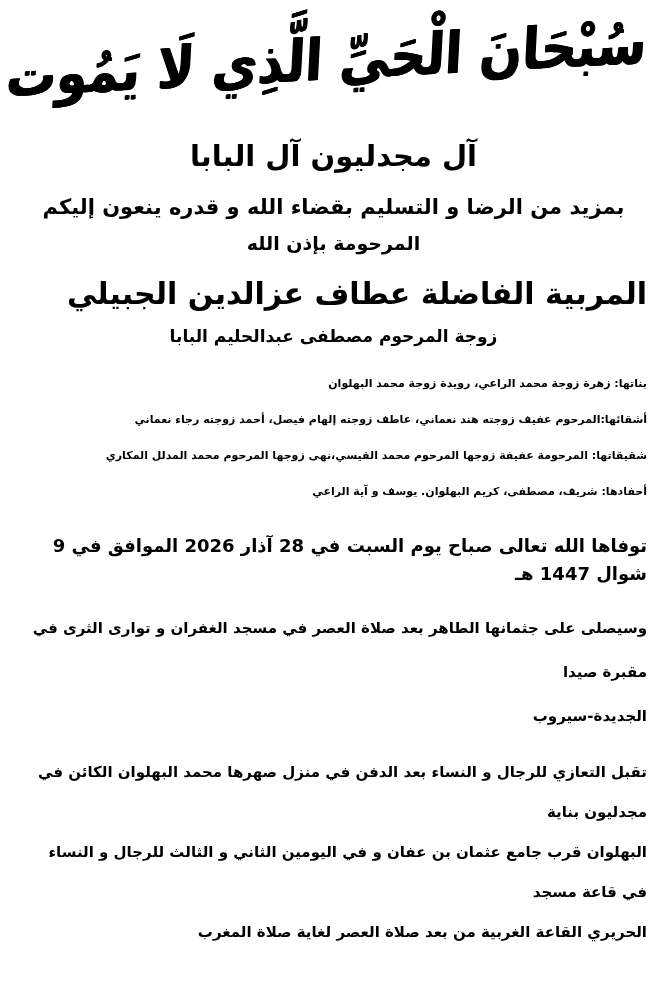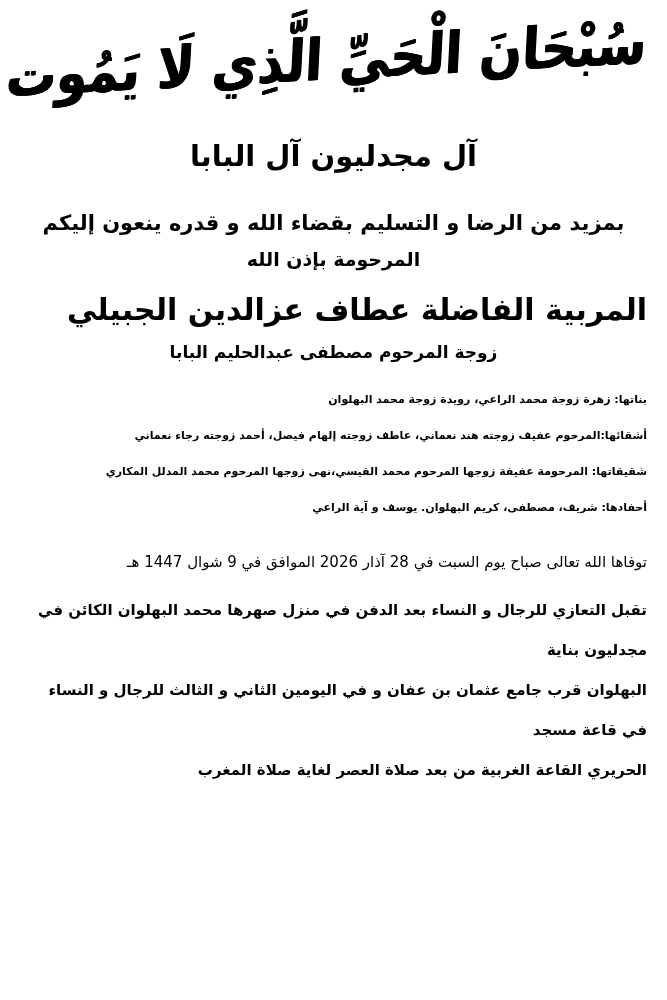--- a/index.html
+++ b/index.html
@@ -42,21 +42,21 @@
   .center { text-align: center; }
   .right  { text-align: right; }
 
   .family-title {
     margin-top: 14px;
     font-size: 29px;
     font-weight: bold;
     line-height: 40px;
   }
   .intro-line {
-    margin-top: 30px;
+    margin-top: 14px;
     font-size: 21px;
     font-weight: bold;
     line-height: 34px;
   }
   .status-line {
     margin-top: 4px;
     font-size: 19px;
     font-weight: bold;
     line-height: 30px;
   }
@@ -78,22 +78,22 @@
     margin-top: 16px;
     font-size: 11px;
     font-weight: bold;
   }
   .family-list .fam-line {
     line-height: 36px;
   }
 
   .date-line {
     margin-top: 22px;
-    font-size: 15px;
-    font-weight: normal;
+    font-size: 18px;
+    font-weight: bold;
     line-height: 28px;
   }
   .funeral-par {
     margin-top: 18px;
     font-size: 15px;
     font-weight: bold;
   }
   .funeral-par .par-line { line-height: 44px; }
   .condolence-par {
     margin-top: 14px;
@@ -124,20 +124,24 @@
 
     <div class="family-list right">
       <div class="fam-line">بناتها: زهرة زوجة محمد الراعي، رويدة زوجة محمد البهلوان</div>
       <div class="fam-line">أشقائها:المرحوم عفيف زوجته هند نعماني، عاطف زوجته إلهام فيصل، أحمد زوجته رجاء نعماني</div>
       <div class="fam-line">شقيقاتها: المرحومة عفيفة زوجها المرحوم محمد القيسي،نهى زوجها المرحوم محمد المدلل المكاري</div>
       <div class="fam-line">أحفادها: شريف، مصطفى، كريم البهلوان. يوسف و آية الراعي</div>
     </div>
 
     <div class="date-line right">توفاها الله تعالى صباح يوم السبت في 28 آذار 2026 الموافق في 9 شوال 1447 هـ</div>
 
+    <div class="funeral-par right">
+      <div class="par-line">وسيصلى على جثمانها الطاهر بعد صلاة العصر في مسجد الغفران و توارى الثرى في مقبرة صيدا</div>
+      <div class="par-line">الجديدة-سيروب</div>
+    </div>
 
     <div class="condolence-par right">
       <div class="par-line">تقبل التعازي للرجال و النساء بعد الدفن في منزل صهرها محمد البهلوان الكائن في مجدليون بناية</div>
       <div class="par-line">البهلوان قرب جامع عثمان بن عفان و في اليومين الثاني و الثالث للرجال و النساء في قاعة مسجد</div>
       <div class="par-line">الحريري القاعة الغربية من بعد صلاة العصر لغاية صلاة المغرب</div>
     </div>
 
   </div>
 </div>
 

